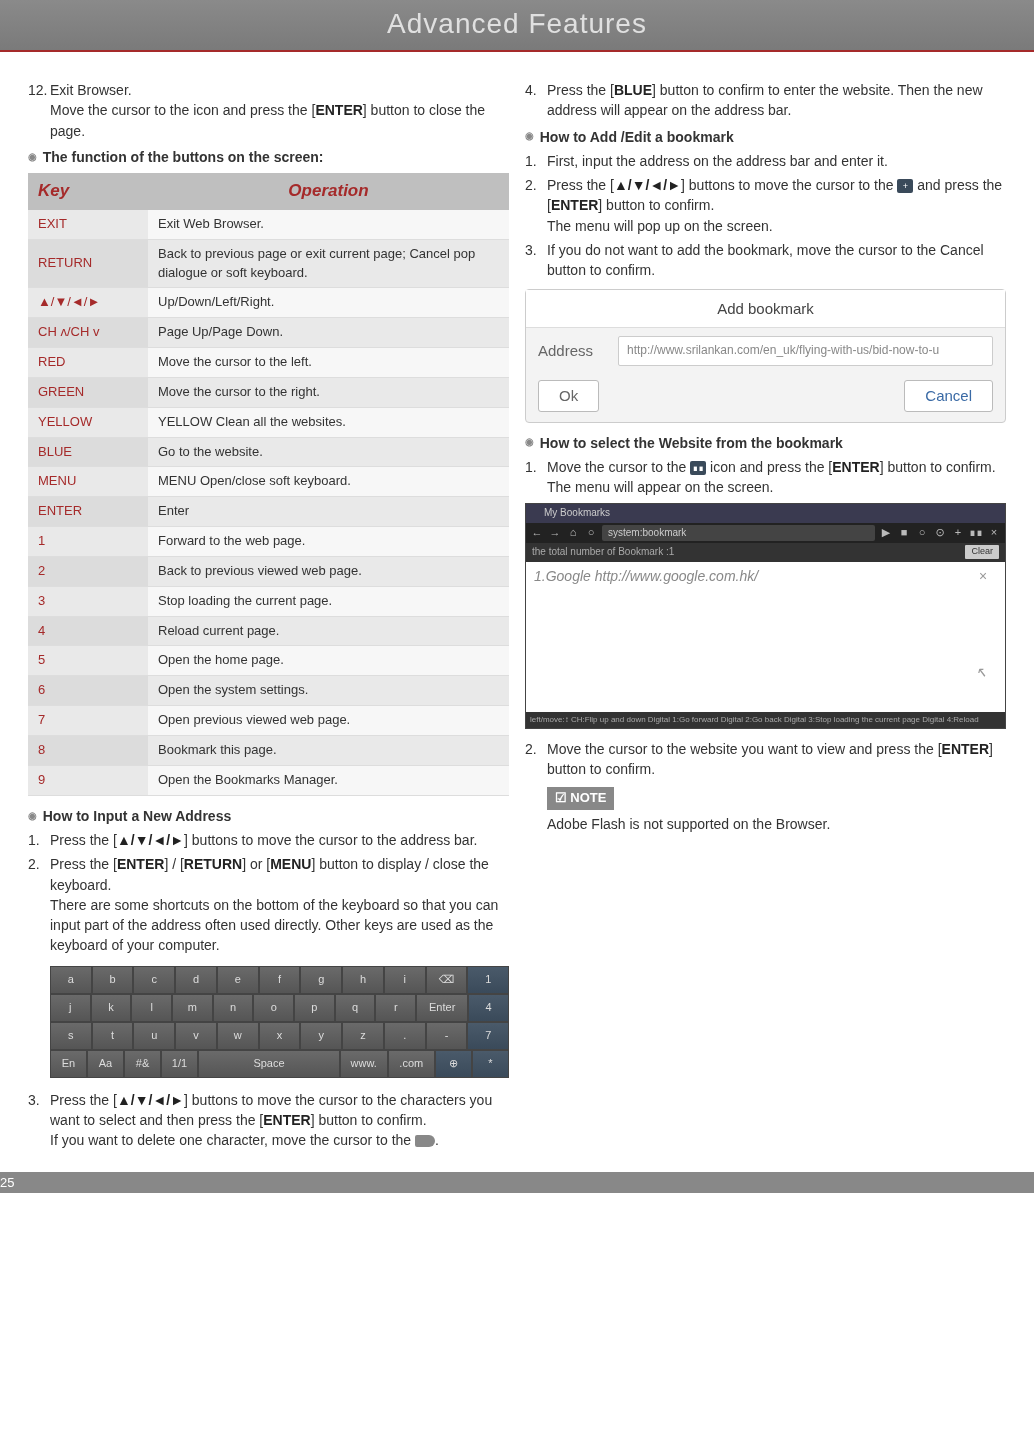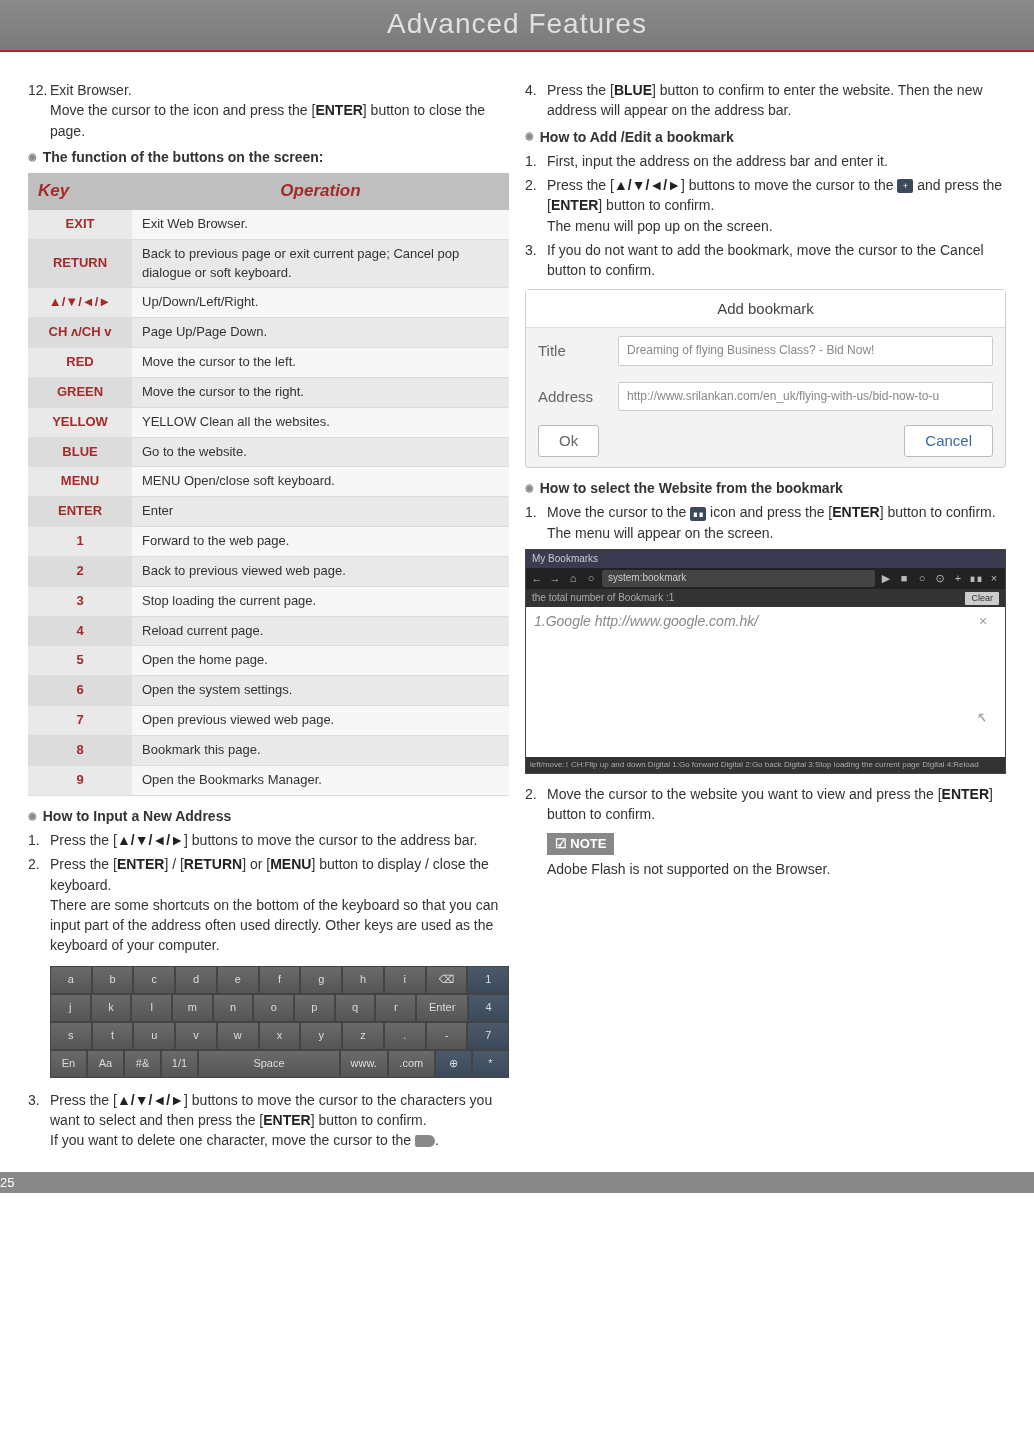--- a/index.html
+++ b/index.html
@@ -12,44 +12,44 @@
   .ol-body { flex: 1; }
   .indent { margin-left: 22px; }
   .bullet-head { display: flex; align-items: center; font-weight: bold; margin: 6px 0 4px; }
   .bullet-head::before { content: "◉"; font-size: 10px; color: #888; margin-right: 6px; }
   table { width: 100%; border-collapse: collapse; margin: 6px 0 10px; font-size: 13px; }
   th { background: #bfbfbf; color: #a52a2a; font-style: italic; text-align: left; padding: 6px 10px; font-size: 17px; }
   th + th { color: #a52a2a; text-align: center; }
   td { padding: 5px 10px; border-bottom: 1px solid #ddd; }
   tr:nth-child(even) td { background: #e9e9e9; }
   tr:nth-child(odd) td { background: #f7f7f7; }
-  td.keycell { font-weight: bold; color: #a52a2a; text-align: center; width: 104px; background: #dcdcdc !important; }
+  td.keycell { font-weight: normal; color: #a52a2a; width: 120px; background: #dcdcdc !important; }
   tr:nth-child(odd) td.keycell { background: #e9e9e9 !important; }
   .keyboard { margin: 10px 0 12px 22px; }
   .kb-row { display: flex; }
   .kb-key { background: linear-gradient(#6a6a6a,#555); color: #ddd; border: 1px solid #444; text-align: center; font-size: 11px; padding: 5px 0; flex: 1; }
   .kb-key.wide { flex: 4; }
   .kb-key.med { flex: 1.3; }
   .kb-key.end { background: linear-gradient(#4a5a6a,#3a4a5a); }
   .note-badge { display: inline-block; background: #888; color: #fff; padding: 2px 8px; font-weight: bold; font-size: 13px; margin-top: 4px; }
   .note-badge::before { content: "☑ "; }
   .addbm { border: 1px solid #ccc; border-radius: 4px; margin: 8px 0 10px; background: #f3f3f3; padding: 0 0 10px 0; }
   .addbm-title { text-align: center; padding: 8px 0; font-size: 15px; border-bottom: 1px solid #ddd; background: #fff; color: #444; }
   .addbm-row { display: flex; align-items: center; padding: 8px 12px; }
   .addbm-label { width: 80px; color: #666; font-size: 15px; }
   .addbm-input { flex: 1; background: #fff; border: 1px solid #ccc; border-radius: 2px; padding: 5px 8px; color: #888; font-size: 12px; }
   .addbm-btns { display: flex; justify-content: space-between; padding: 6px 12px 0; }
   .addbm-btn { background: #fff; border: 1px solid #bbb; border-radius: 3px; padding: 4px 20px; color: #666; font-size: 15px; }
   .addbm-btn.cancel { color: #3a6aa5; }
   .bm-window { border: 1px solid #444; background: #fff; margin: 6px 0 10px; }
-  .bm-titlebar { background: #3a3a50; color: #ccc; font-size: 10px; padding: 2px 6px; }
+  .bm-titlebar { background: #3a3a50; color: #ccc; font-size: 10px; padding: 2px 18px; }
   .bm-toolbar { background: #222; display: flex; align-items: center; gap: 4px; padding: 2px 4px; color: #bbb; font-size: 11px; }
   .bm-ico { width: 14px; height: 14px; display: inline-flex; align-items: center; justify-content: center; }
   .bm-url { flex: 1; background: #444; border-radius: 2px; padding: 1px 6px; color: #ccc; font-size: 10px; }
-  .bm-line2 { background: #333; color: #aaa; font-size: 10px; padding: 2px 6px; display: flex; justify-content: space-between; align-items: center; }
+  .bm-line2 { background: #333; color: #aaa; font-size: 10px; padding: 2px 6px; display: flex; justify-content: space-between; align-items: flex-start; }
   .clear-chip { background: #ccc; color: #333; border-radius: 1px; padding: 0 6px; font-size: 9px; }
   .bm-body { min-height: 150px; background: #fff; font-size: 14px; color: #888; padding: 4px 8px; position: relative; font-style: italic; }
   .bm-body .x { position: absolute; right: 18px; top: 4px; color: #999; }
   .bm-body .cur { position: absolute; right: 18px; top: 100px; color: #999; }
   .bm-status { background: #333; color: #aaa; font-size: 8px; padding: 2px 4px; white-space: nowrap; overflow: hidden; }
   .footer { color: #fff; background: #888; padding: 3px 0; font-size: 13px; margin-top: 8px; }
   b { font-weight: bold; color: #222; }
   .icon-inline { display: inline-block; width: 16px; height: 14px; background: #3a4a5a; color: #fff; font-size: 9px; text-align: center; line-height: 14px; border-radius: 2px; vertical-align: middle; }
   .icon-del { display: inline-block; width: 20px; height: 12px; background: #888; border-radius: 2px 6px 6px 2px; vertical-align: middle; }
 </style>
@@ -259,24 +259,20 @@
     </div>
 
     <div class="ol-item">
       <div class="ol-num">3.</div>
       <div class="ol-body">If you do not want to add the bookmark, move the cursor to the Cancel button to confirm.</div>
     </div>
 
     <div class="addbm">
       <div class="addbm-title">Add bookmark</div>
       <div class="addbm-row">
-        <div class="addbm-label">Title</div>
-        <div class="addbm-input">Dreaming of flying Business Class? - Bid Now!</div>
-      </div>
-      <div class="addbm-row">
         <div class="addbm-label">Address</div>
         <div class="addbm-input">http://www.srilankan.com/en_uk/flying-with-us/bid-now-to-u</div>
       </div>
       <div class="addbm-btns">
         <div class="addbm-btn">Ok</div>
         <div class="addbm-btn cancel">Cancel</div>
       </div>
     </div>
 
     <div class="bullet-head">How to select the Website from the bookmark</div>

